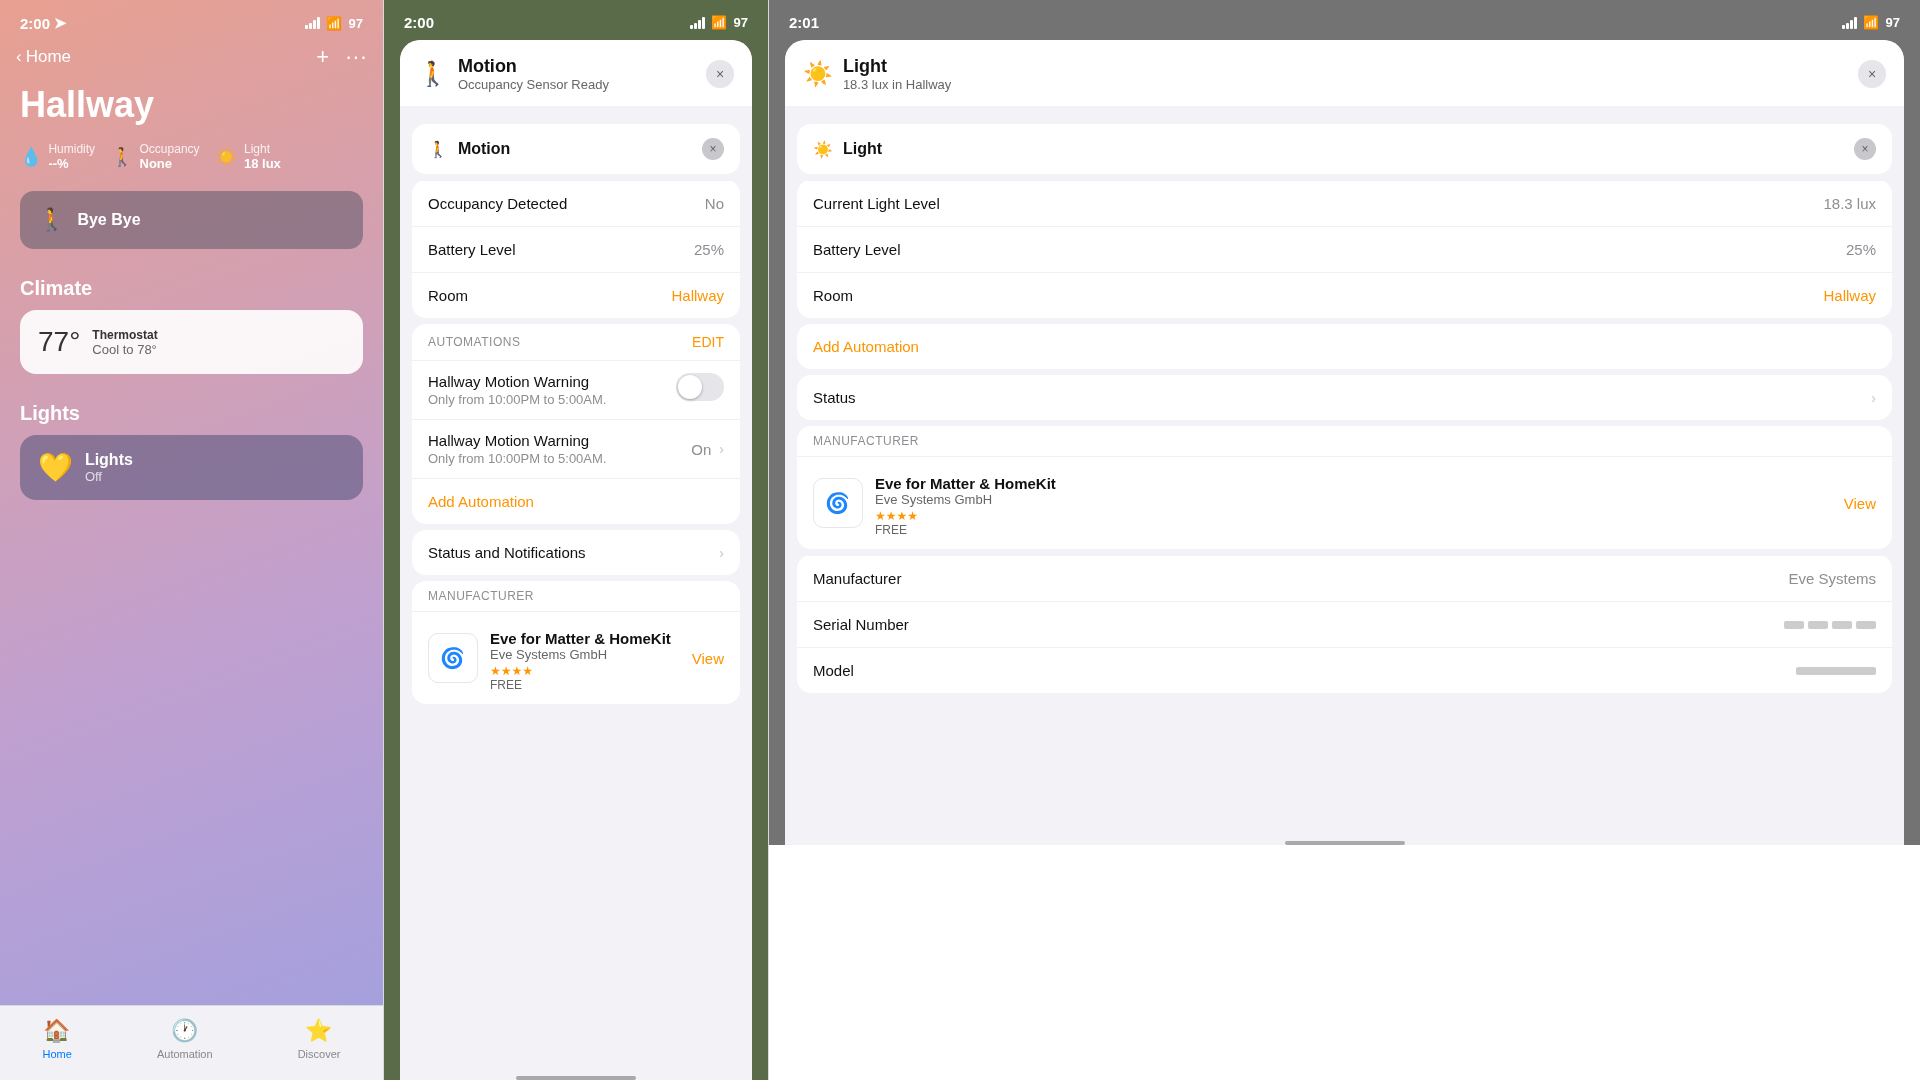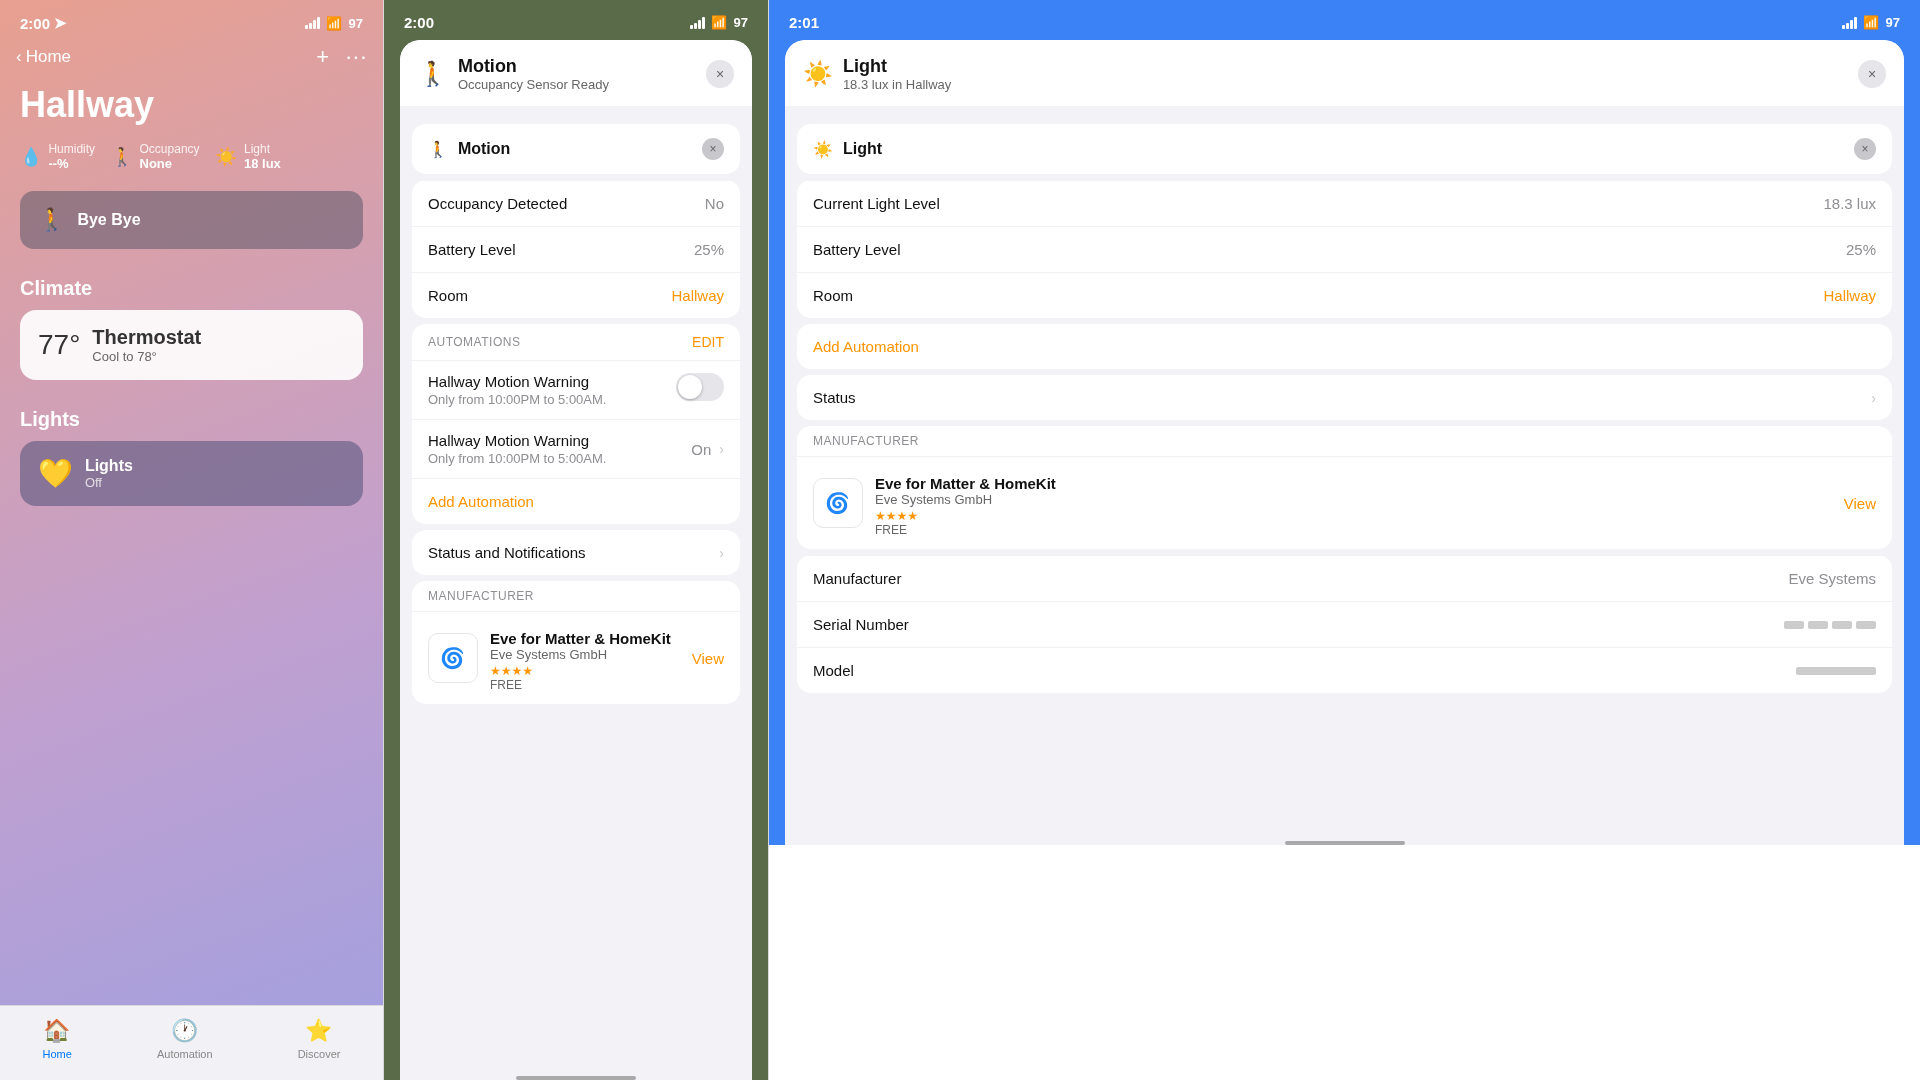--- a/index.html
+++ b/index.html
@@ -97,21 +97,21 @@
       display: flex;
       align-items: center;
       gap: 12px;
     }
     .climate-temp {
       font-size: 28px;
       font-weight: 300;
       color: #333;
     }
     .climate-info { display: flex; flex-direction: column; }
-    .climate-name { font-size: 20px; font-weight: 600; color: #333; }
+    .climate-name { font-size: 12px; font-weight: 600; color: #333; }
     .climate-sub { font-size: 13px; color: #666; }
 
     .lights-card {
       margin: 0 20px 20px;
       background: rgba(80, 80, 120, 0.55);
       border-radius: 16px;
       padding: 16px 18px;
       display: flex;
       align-items: center;
       gap: 12px;
@@ -328,21 +328,21 @@
     .manufacturer-name { font-size: 15px; font-weight: 600; color: #111; margin-top: 6px; }
     .manufacturer-sub { font-size: 13px; color: #666; }
     .manufacturer-stars { color: #FF9500; font-size: 12px; margin-top: 2px; }
     .manufacturer-free { font-size: 12px; color: #666; }
     .manufacturer-view { font-size: 15px; color: #FF9500; font-weight: 500; }
 
     
     .panel-light {
       flex: 1;
       height: 845px;
-      background: #3b82f6;
+      background: #737373;
       position: relative;
       display: flex;
       flex-direction: column;
     }
 
     .panel-light .modal-sheet {
       left: 16px;
       right: 16px;
     }
 

